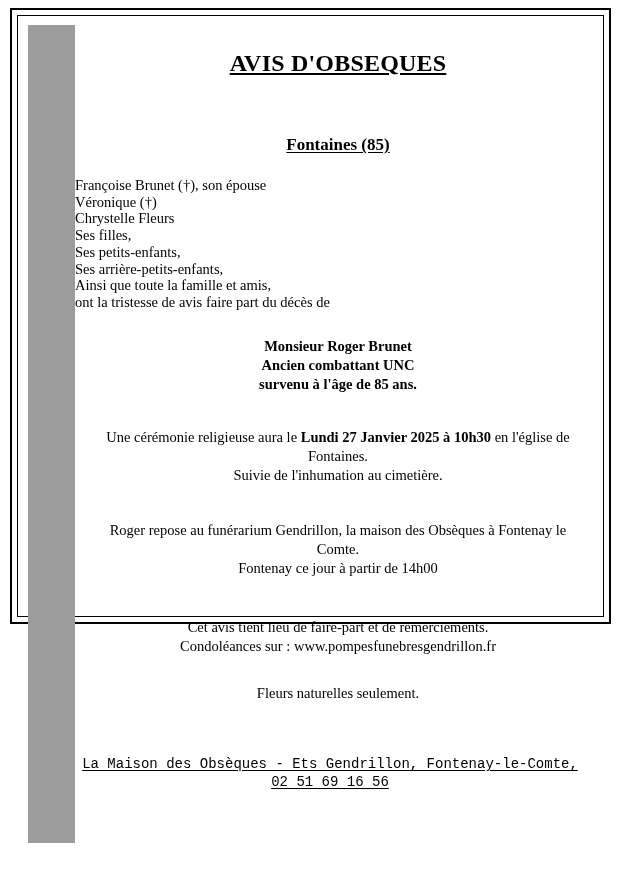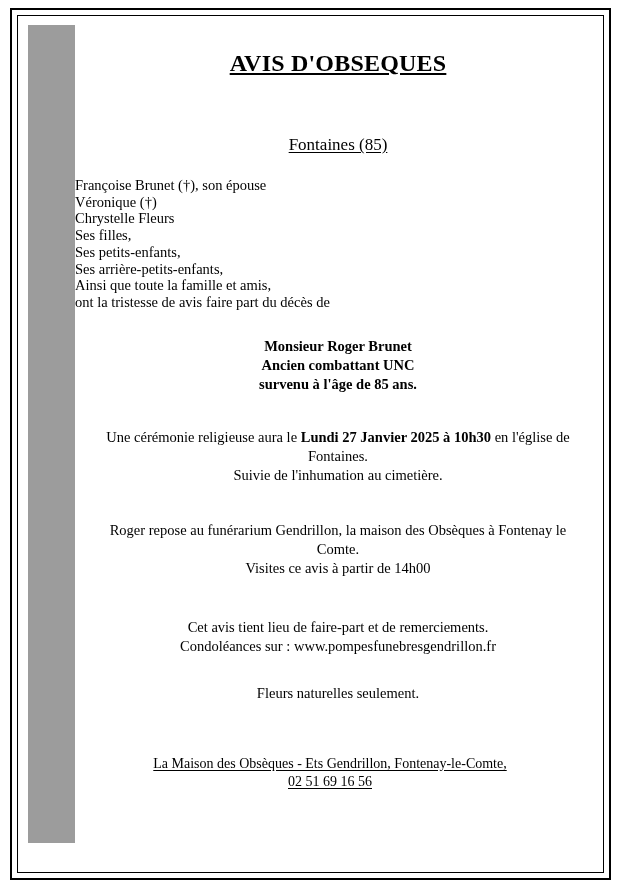--- a/index.html
+++ b/index.html
@@ -12,21 +12,21 @@
     height: 890px;
     font-family: "Liberation Serif", serif;
     color: #000000;
     overflow: hidden;
   }
   .page {
     position: absolute;
     left: 10px;
     top: 8px;
     width: 601px;
-    height: 872px;
+    height: 616px;
     border: 2px solid #000000;
     box-sizing: border-box;
     background: #ffffff;
   }
   .inner {
     position: absolute;
     left: 5px;
     top: 5px;
     right: 5px;
     bottom: 5px;
@@ -57,21 +57,21 @@
     font-weight: bold;
     letter-spacing: 0.2px;
     text-decoration: underline;
     text-underline-offset: 2px;
   }
   .place {
     margin: 0;
     padding-top: 58px;
     text-align: center;
     font-size: 17px;
-    font-weight: normal;
+    font-weight: bold;
     text-decoration: underline;
     text-underline-offset: 2px;
   }
   .family-block {
     margin: 0;
     padding-top: 22px;
     font-size: 14.5px;
     line-height: 16.7px;
   }
   .family-block div {
@@ -98,20 +98,21 @@
   .p-flowers { padding-top: 24px; }
   .p-notice { padding-top: 36px; }
   .footer {
     position: absolute;
     left: 0;
     right: 16px;
     top: 730px;
     text-align: center;
     font-size: 14px;
     line-height: 18px;
+    font-family: Liberation Mono, monospace;
   }
   .footer .line1 {
     text-decoration: underline;
     text-underline-offset: 2px;
   }
   .footer .line2 {
     text-decoration: underline;
     text-underline-offset: 2px;
   }
   b.inline { font-weight: bold; }
@@ -140,21 +141,21 @@
       </div>
 
       <div class="deceased-block">
         <div>Monsieur Roger Brunet</div>
         <div>Ancien combattant UNC</div>
         <div>survenu à l'âge de 85 ans.</div>
       </div>
 
       <p class="para p-ceremony"><span>Une cérémonie religieuse aura le </span><b class="inline">Lundi 27 Janvier 2025 à 10h30</b><span> en l'église de Fontaines.</span><br><span>Suivie de l'inhumation au cimetière.</span></p>
 
-      <p class="para p-funerarium"><span>Roger repose au funérarium Gendrillon, la maison des Obsèques à Fontenay le Comte.</span><br><span>Visites ce avis à partir de 14h00</span></p>
+      <p class="para p-funerarium"><span>Roger repose au funérarium Gendrillon, la maison des Obsèques à Fontenay le Comte.</span><br><span>Fontenay ce jour à partir de 14h00</span></p>
 
       <p class="para p-notice"><span>Cet avis tient lieu de faire-part et de remerciements.</span><br><span>Condoléances sur : www.pompesfunebresgendrillon.fr</span></p>
 
       <p class="para p-flowers">Fleurs naturelles seulement.</p>
 
       <div class="footer">
         <div class="line1">La Maison des Obsèques - Ets Gendrillon, Fontenay-le-Comte,</div>
         <div class="line2"> 02 51 69 16 56</div>
       </div>
 

